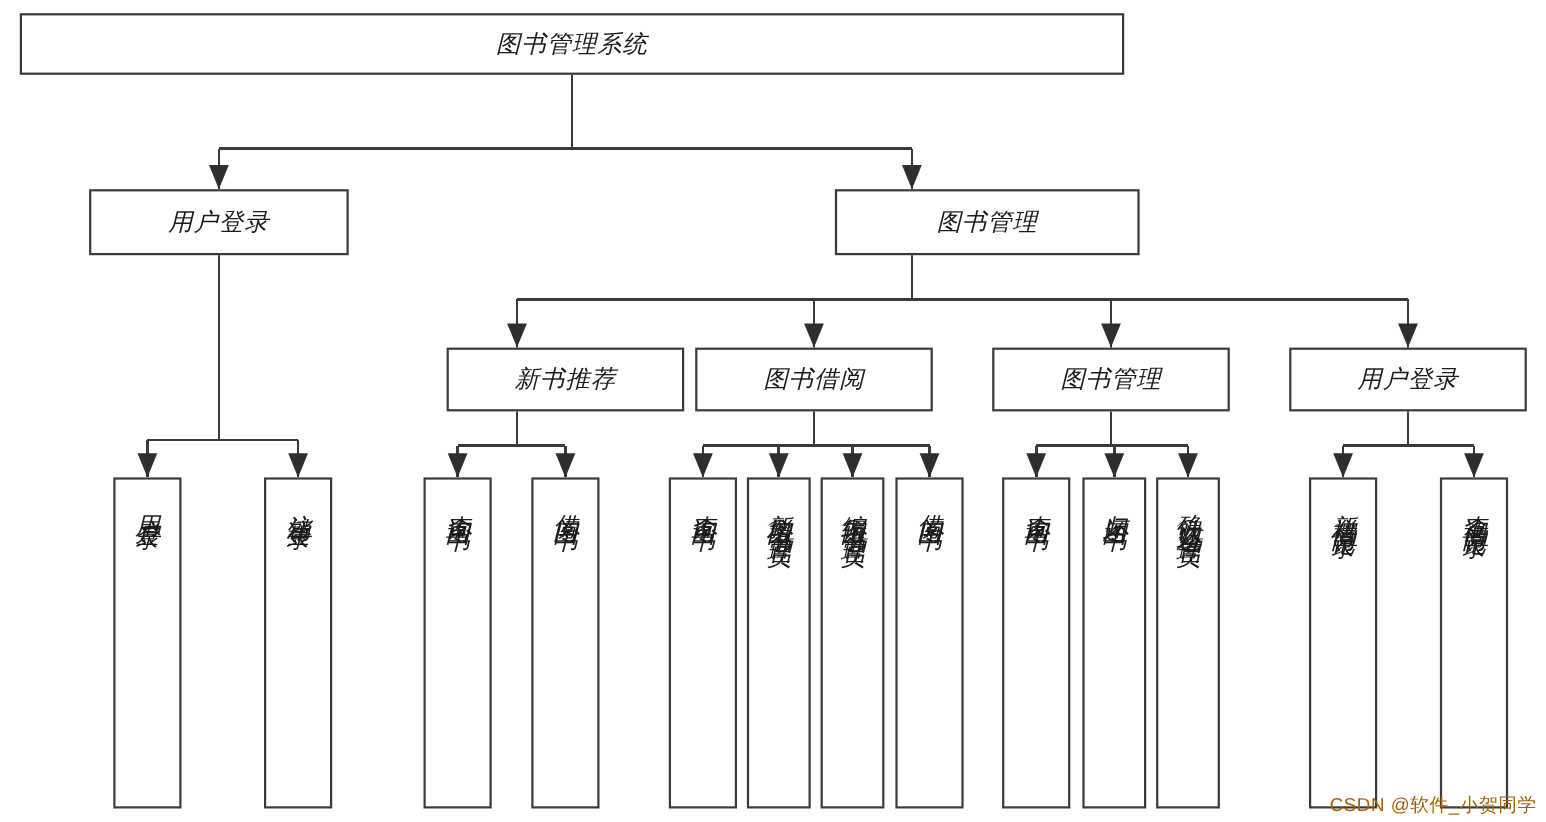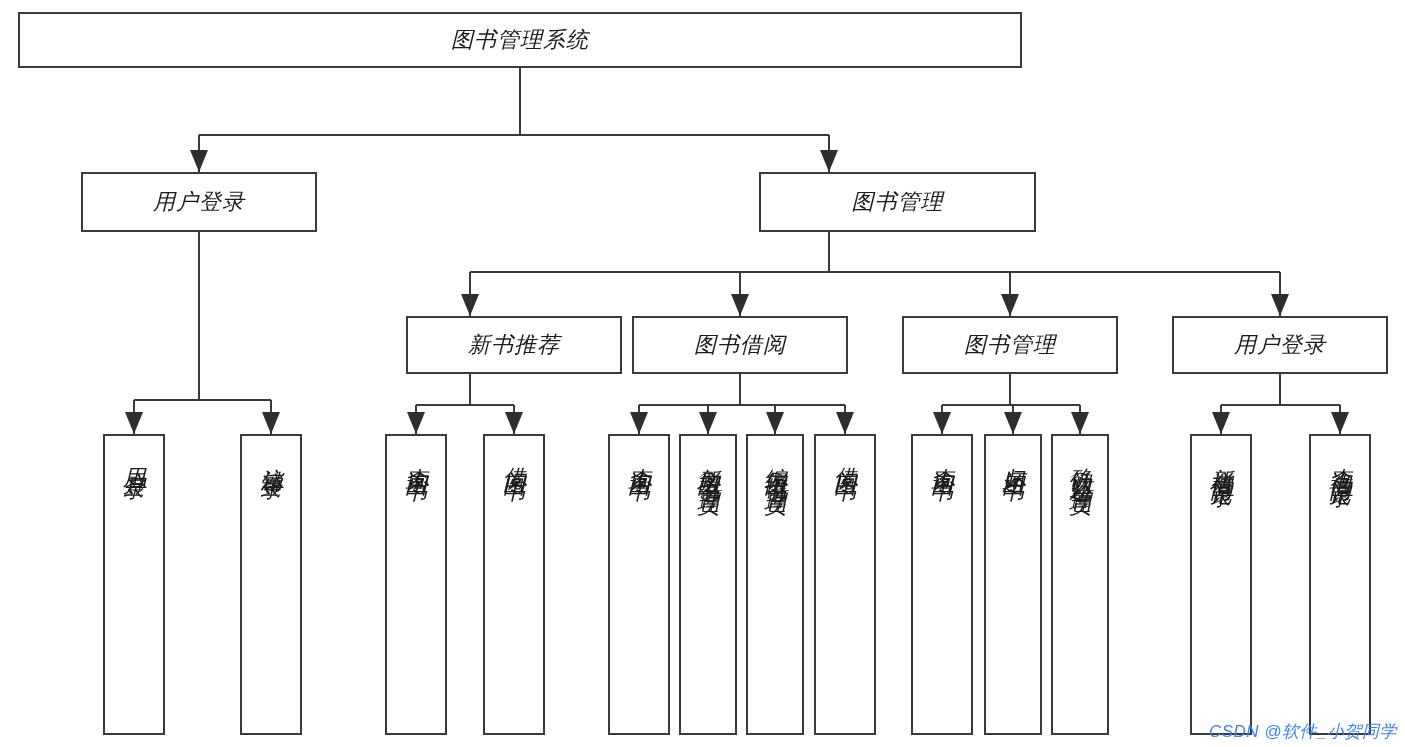--- a/index.html
+++ b/index.html
@@ -60,25 +60,24 @@
     writing-mode: vertical-rl;
     text-orientation: upright;
     white-space: normal;
     display: block;
   }
   .watermark {
     position: absolute;
     right: 8px;
     bottom: 4px;
     font-size: 17px;
-    color: #3b82f6;
+    color: #a16207;
     letter-spacing: 0.5px;
     z-index: 5;
     white-space: nowrap;
-    font-style: italic;
   }
 </style>
 </head>
 <body>
 
 <div id="canvas">
 
   <svg id="edge-layer" width="1405" height="747" viewBox="0 0 1405 747" xmlns="http://www.w3.org/2000/svg">
       <line x1="520" y1="68" x2="520" y2="135" stroke="#3a3a3a" stroke-width="2.5" shape-rendering="crispEdges"></line>
       <line x1="199" y1="135" x2="829" y2="135" stroke="#3a3a3a" stroke-width="2.5" shape-rendering="crispEdges"></line>

